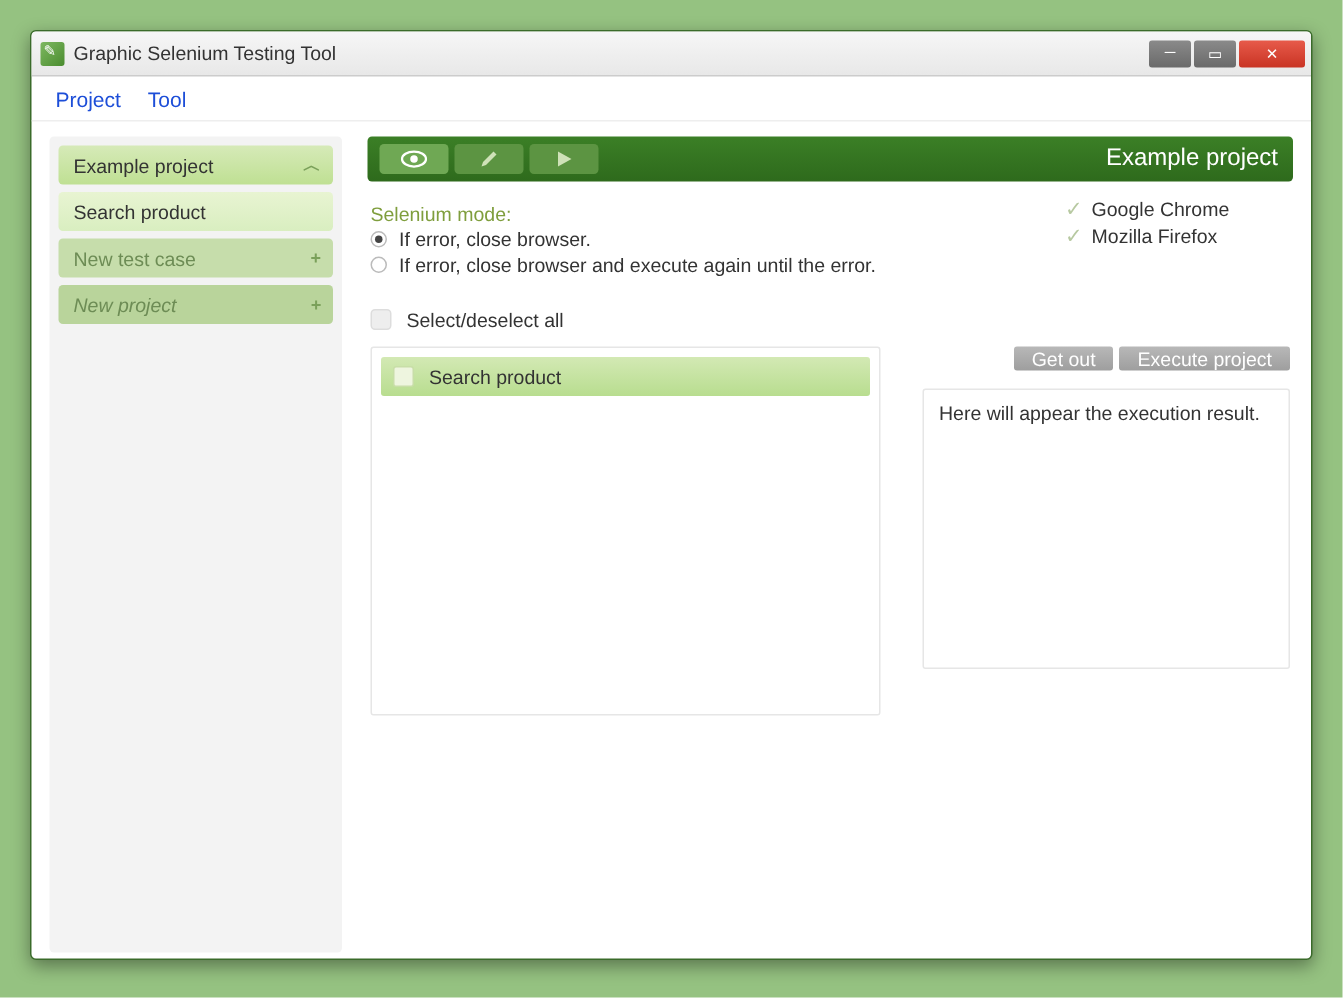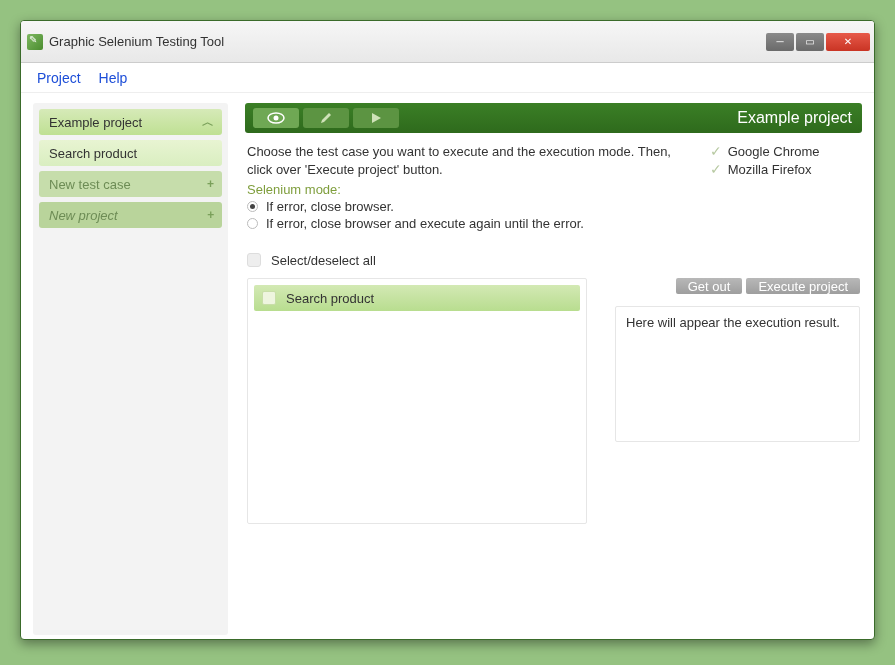--- a/index.html
+++ b/index.html
@@ -1,18 +1,18 @@
 <!DOCTYPE html>
 <html><head>
 <meta charset="utf-8">
 <style>
   * { box-sizing: border-box; margin: 0; padding: 0; font-family: "Segoe UI", Tahoma, sans-serif; }
   body { background: #95c281; width: 895px; height: 665px; padding: 20px; }
   .window { width: 855px; height: 620px; background: #fff; border: 1px solid #3a6b2a; border-radius: 4px; box-shadow: 0 4px 12px rgba(0,0,0,0.4); overflow: hidden; display: flex; flex-direction: column; }
-  .titlebar { height: 42px; background: linear-gradient(#f6f6f6,#e8e8e8); display: flex; align-items: center; padding: 0 4px 0 6px; border-bottom: 1px solid #ccc; }
+  .titlebar { height: 30px; background: linear-gradient(#f6f6f6,#e8e8e8); display: flex; align-items: center; padding: 0 4px 0 6px; border-bottom: 1px solid #ccc; }
   .titlebar .app-icon { width: 16px; height: 16px; background: linear-gradient(135deg,#7eb861,#4a8c2f); border-radius: 2px; margin-right: 6px; position: relative; }
   .titlebar .app-icon::after { content: "✎"; position: absolute; font-size: 10px; color: #fff; left: 2px; top: 0; }
   .titlebar .title { font-size: 13px; color: #333; flex: 1; }
   .winbtns { display: flex; gap: 2px; }
   .winbtn { width: 28px; height: 18px; border-radius: 2px; font-size: 10px; color: #fff; display: flex; align-items: center; justify-content: center; cursor: pointer; }
   .winbtn.min, .winbtn.max { background: linear-gradient(#8a8a8a,#6a6a6a); }
   .winbtn.close { background: linear-gradient(#e75a4a,#c93424); width: 44px; }
   .menubar { height: 30px; display: flex; align-items: center; padding: 0 16px; gap: 18px; font-size: 14px; color: #1d4ed8; border-bottom: 1px solid #eee; }
   .menubar span { cursor: pointer; }
   .content { flex: 1; display: flex; padding: 10px 12px 4px 12px; gap: 17px; }
@@ -43,39 +43,39 @@
   .check-icon { color: #b7c9a1; font-size: 14px; }
   .select-row { display: flex; align-items: flex-start; gap: 10px; font-size: 13px; color: #333; margin-top: 22px; }
   .checkbox { width: 14px; height: 14px; border-radius: 3px; background: #eee; border: 1px solid #ddd; }
   .bottom-row { display: flex; gap: 28px; margin-top: 10px; flex: 1; }
   .testlist { width: 340px; border: 1px solid #e6e6e6; border-radius: 2px; padding: 6px; height: 246px; }
   .testitem { height: 26px; background: linear-gradient(#d3e9b4,#b8dd8f); border-radius: 2px; display: flex; align-items: center; gap: 10px; padding: 0 8px; font-size: 13px; color: #333; cursor: pointer; }
   .testitem .cb { width: 14px; height: 14px; background: #eef5df; border: 1px solid #c8dea8; border-radius: 2px; }
   .rightcol { flex: 1; display: flex; flex-direction: column; }
   .btn-row { display: flex; justify-content: flex-end; gap: 4px; margin-bottom: 12px; }
   .btn { height: 16px; padding: 0 12px; background: linear-gradient(#b8b8b8,#9e9e9e); color: #fff; font-size: 13px; border-radius: 2px; display: flex; align-items: center; cursor: pointer; }
-  .resultbox { border: 1px solid #e6e6e6; border-radius: 2px; padding: 8px 10px; font-size: 13px; color: #333; height: 136px; }
+  .resultbox { border: 1px solid #e6e6e6; border-radius: 2px; padding: 8px 10px; font-size: 13px; color: #333; height: 187px; }
 </style>
 </head>
 <body>
 
 <div class="window">
   <div class="titlebar">
     <div class="app-icon"></div>
     <div class="title">Graphic Selenium Testing Tool</div>
     <div class="winbtns">
       <div class="winbtn min">─</div>
       <div class="winbtn max">▭</div>
       <div class="winbtn close">✕</div>
     </div>
   </div>
 
   <div class="menubar">
     <span>Project</span>
-    <span>Help</span>
+    <span>Tool</span>
   </div>
 
   <div class="content">
     <div class="sidebar">
       <div class="sb-item project">
         <span>Example project</span>
         <span class="sb-icon">︿</span>
       </div>
       <div class="sb-item testcase">
         <span>Search product</span>
@@ -107,21 +107,20 @@
           <svg width="12" height="12" viewBox="0 0 12 12">
               <path d="M2 1 L11 6 L2 11 Z" fill="#cfe2b8"></path>
             </svg>
         </div>
         <div class="header-title">Example project</div>
       </div>
 
       <div class="panel">
         <div class="top-row">
           <div class="instructions-block">
-            <div class="instructions">Choose the test case you want to execute and the execution mode. Then, click over 'Execute project' button.</div>
             <div class="exec-label">Selenium mode:</div>
             <div class="radio-row">
               <span class="radio selected"></span>
               <span>If error, close browser.</span>
             </div>
             <div class="radio-row">
               <span class="radio"></span>
               <span>If error, close browser and execute again until the error.</span>
             </div>
           </div>

